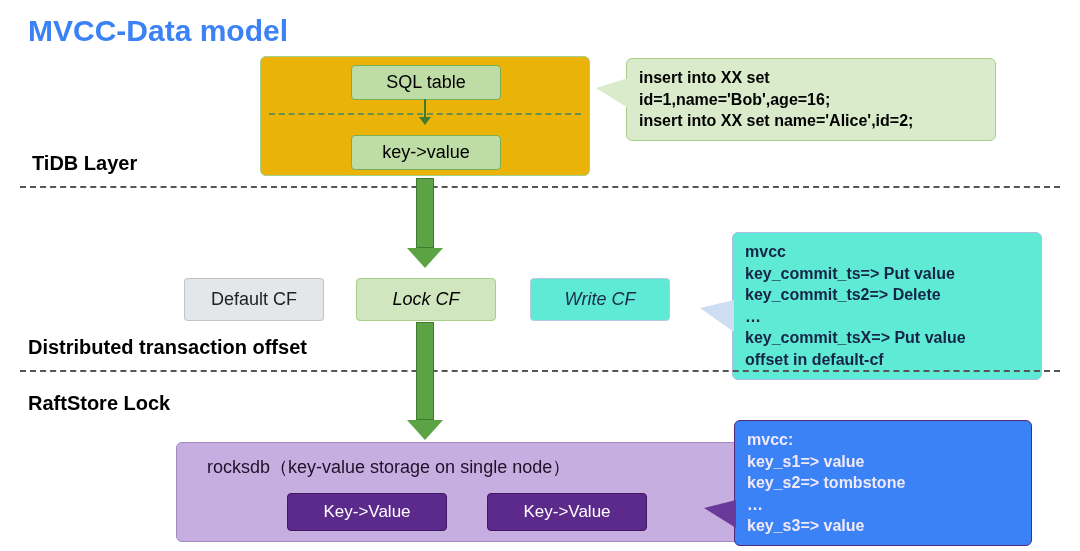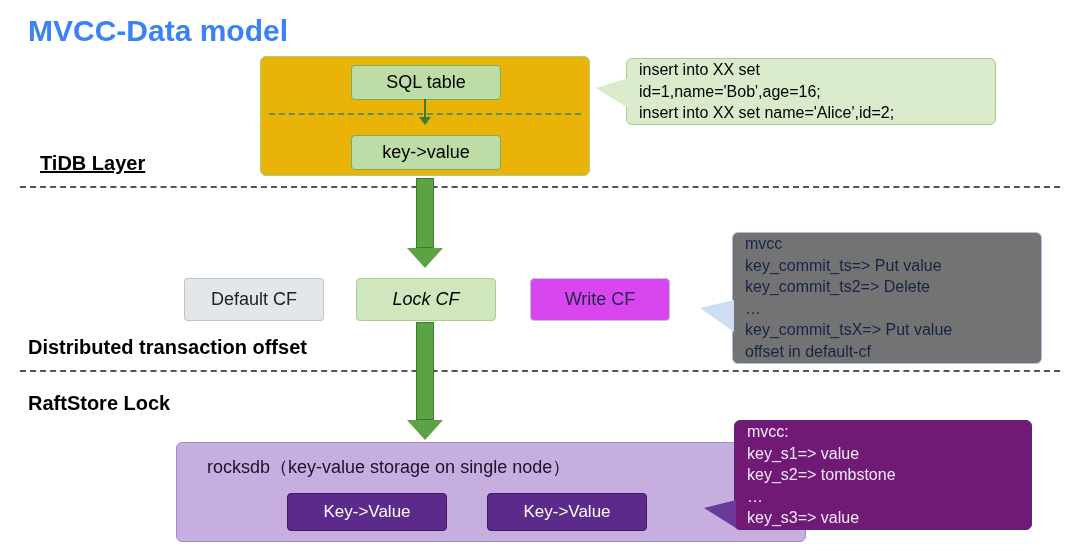--- a/index.html
+++ b/index.html
@@ -97,34 +97,35 @@
     position: absolute;
     width: 140px;
     padding: 10px 16px;
     text-align: center;
     font-size: 18px;
     border-radius: 4px;
     border: 1px solid rgba(0,0,0,0.15);
   }
   .cf-gray  { background: #e3e7e9; color: #222; }
   .cf-green { background: #d0e6bf; color: #000; border-color: #a6cf87; }
-  .cf-blue  { background: #d946ef; color: #1c2b4a; border-color: #b4c8e6; }
+  .cf-blue  { background: #5eead4; color: #1c2b4a; border-color: #b4c8e6; font-style: italic; }
 
   
   .callout {
     position: absolute;
     border-radius: 6px;
-    padding: 0 12px;
+    padding: 8px 12px;
     font-size: 16px;
     line-height: 1.35;
     border: 1px solid rgba(0,0,0,0.12);
+    font-weight: bold;
   }
   .callout-green  { background: #d9ebcb; color: #000; border-color: #a6cf87; }
-  .callout-blue   { background: #737373; color: #162446; border-color: #a9bfe0; }
-  .callout-purple { background: #701a75; color: #f1e9fa; border-color: #51287c; }
+  .callout-blue   { background: #5eead4; color: #162446; border-color: #a9bfe0; }
+  .callout-purple { background: #3b82f6; color: #f1e9fa; border-color: #51287c; }
 
   .callout-tail {
     position: absolute;
     width: 0; height: 0;
   }
 
   
   .rocks-panel {
     position: absolute;
     left: 176px;
@@ -152,21 +153,21 @@
     border: 1px solid #3f1a63;
     border-radius: 4px;
     font-size: 17px;
   }
 </style>
 </head>
 <body>
 
 <div class="title">MVCC-Data model</div>
 
-<div class="layer-label" style="top:152px; left:40px;text-decoration:underline;">TiDB Layer</div>
+<div class="layer-label" style="top:152px; left:32px;">TiDB Layer</div>
 
 <div class="green-panel">
   <div class="g-badge sql-badge">SQL table</div>
   <div class="inner-dash"></div>
 
   <div class="arrow-down arrow-small" style="top:42px;">
     <div class="arrow-stem"></div>
       <div class="arrow-head"></div>
   </div>
   <div class="g-badge kv-badge">key-&gt;value</div>

